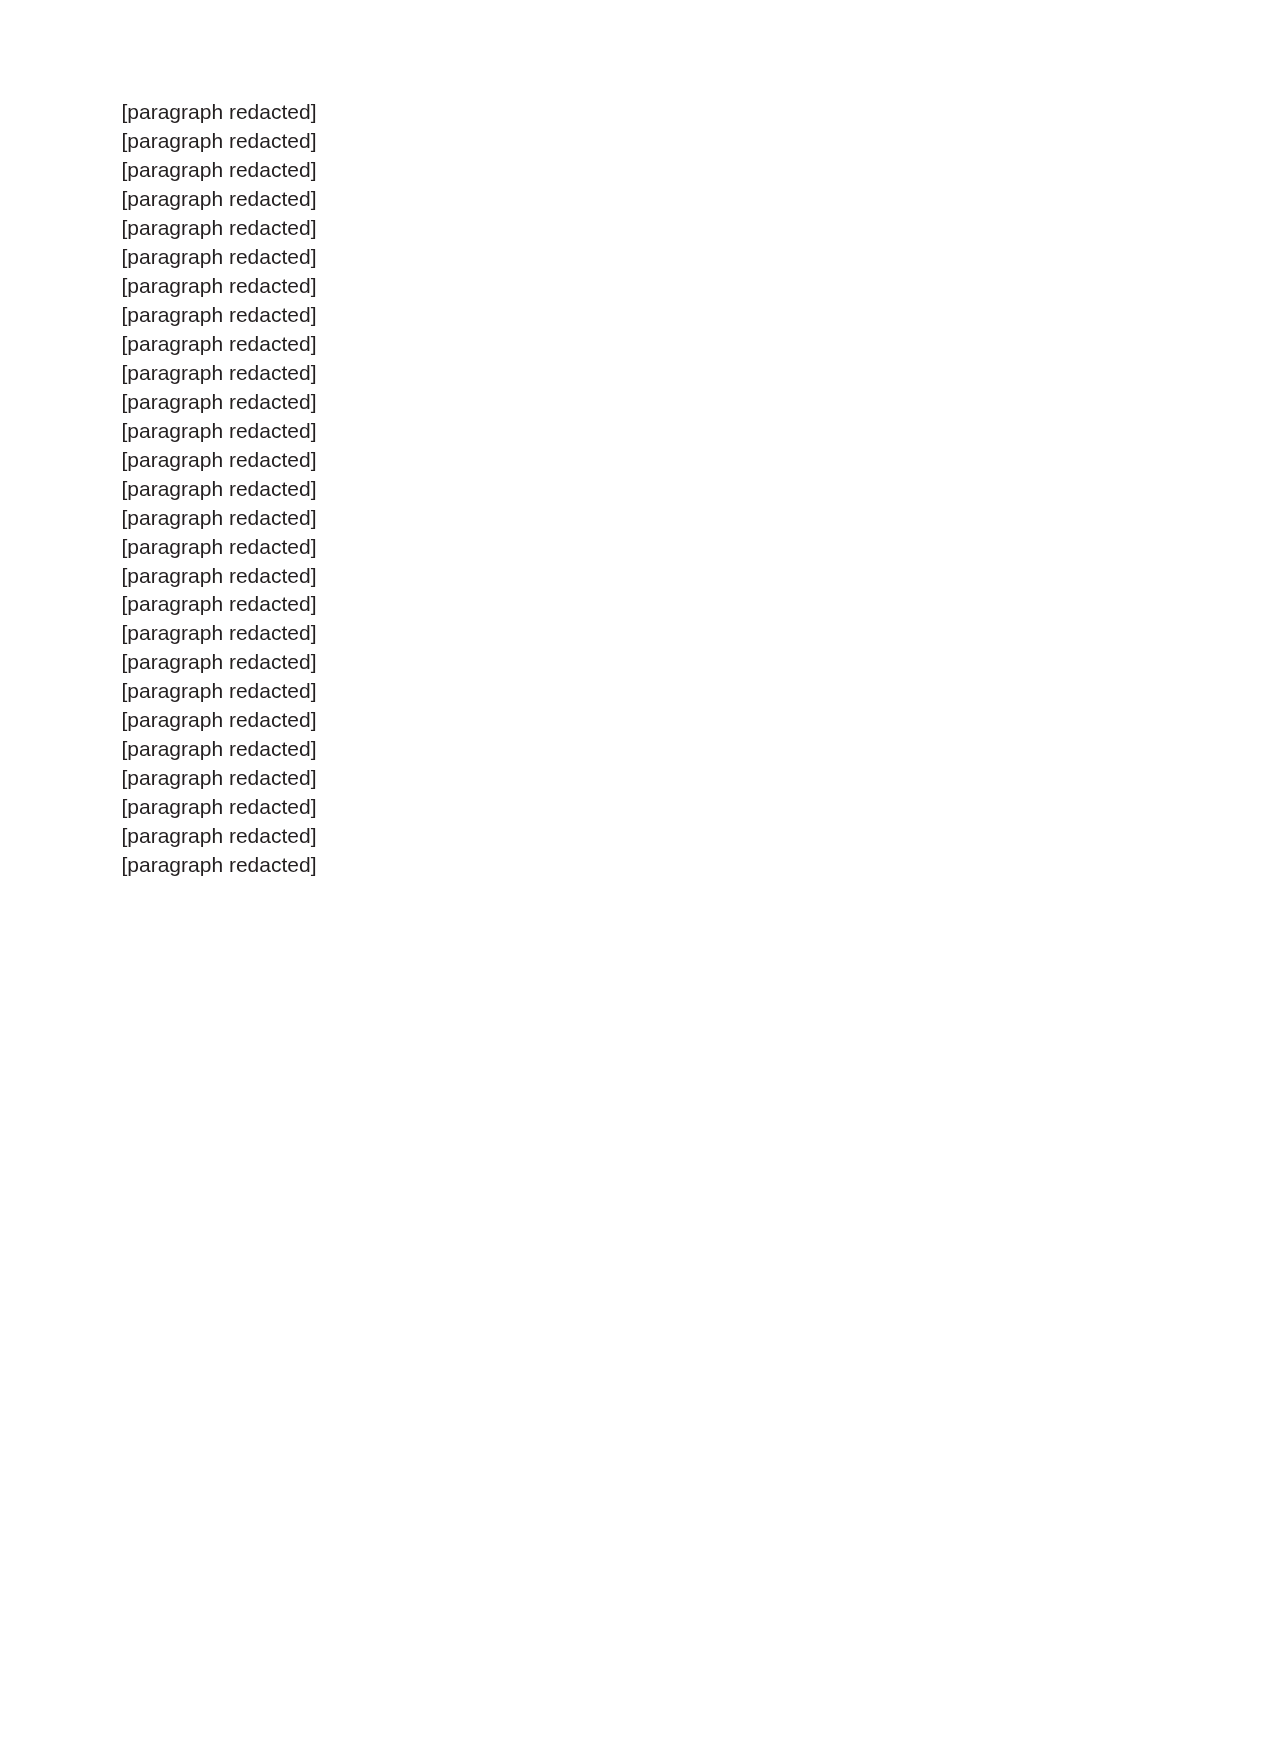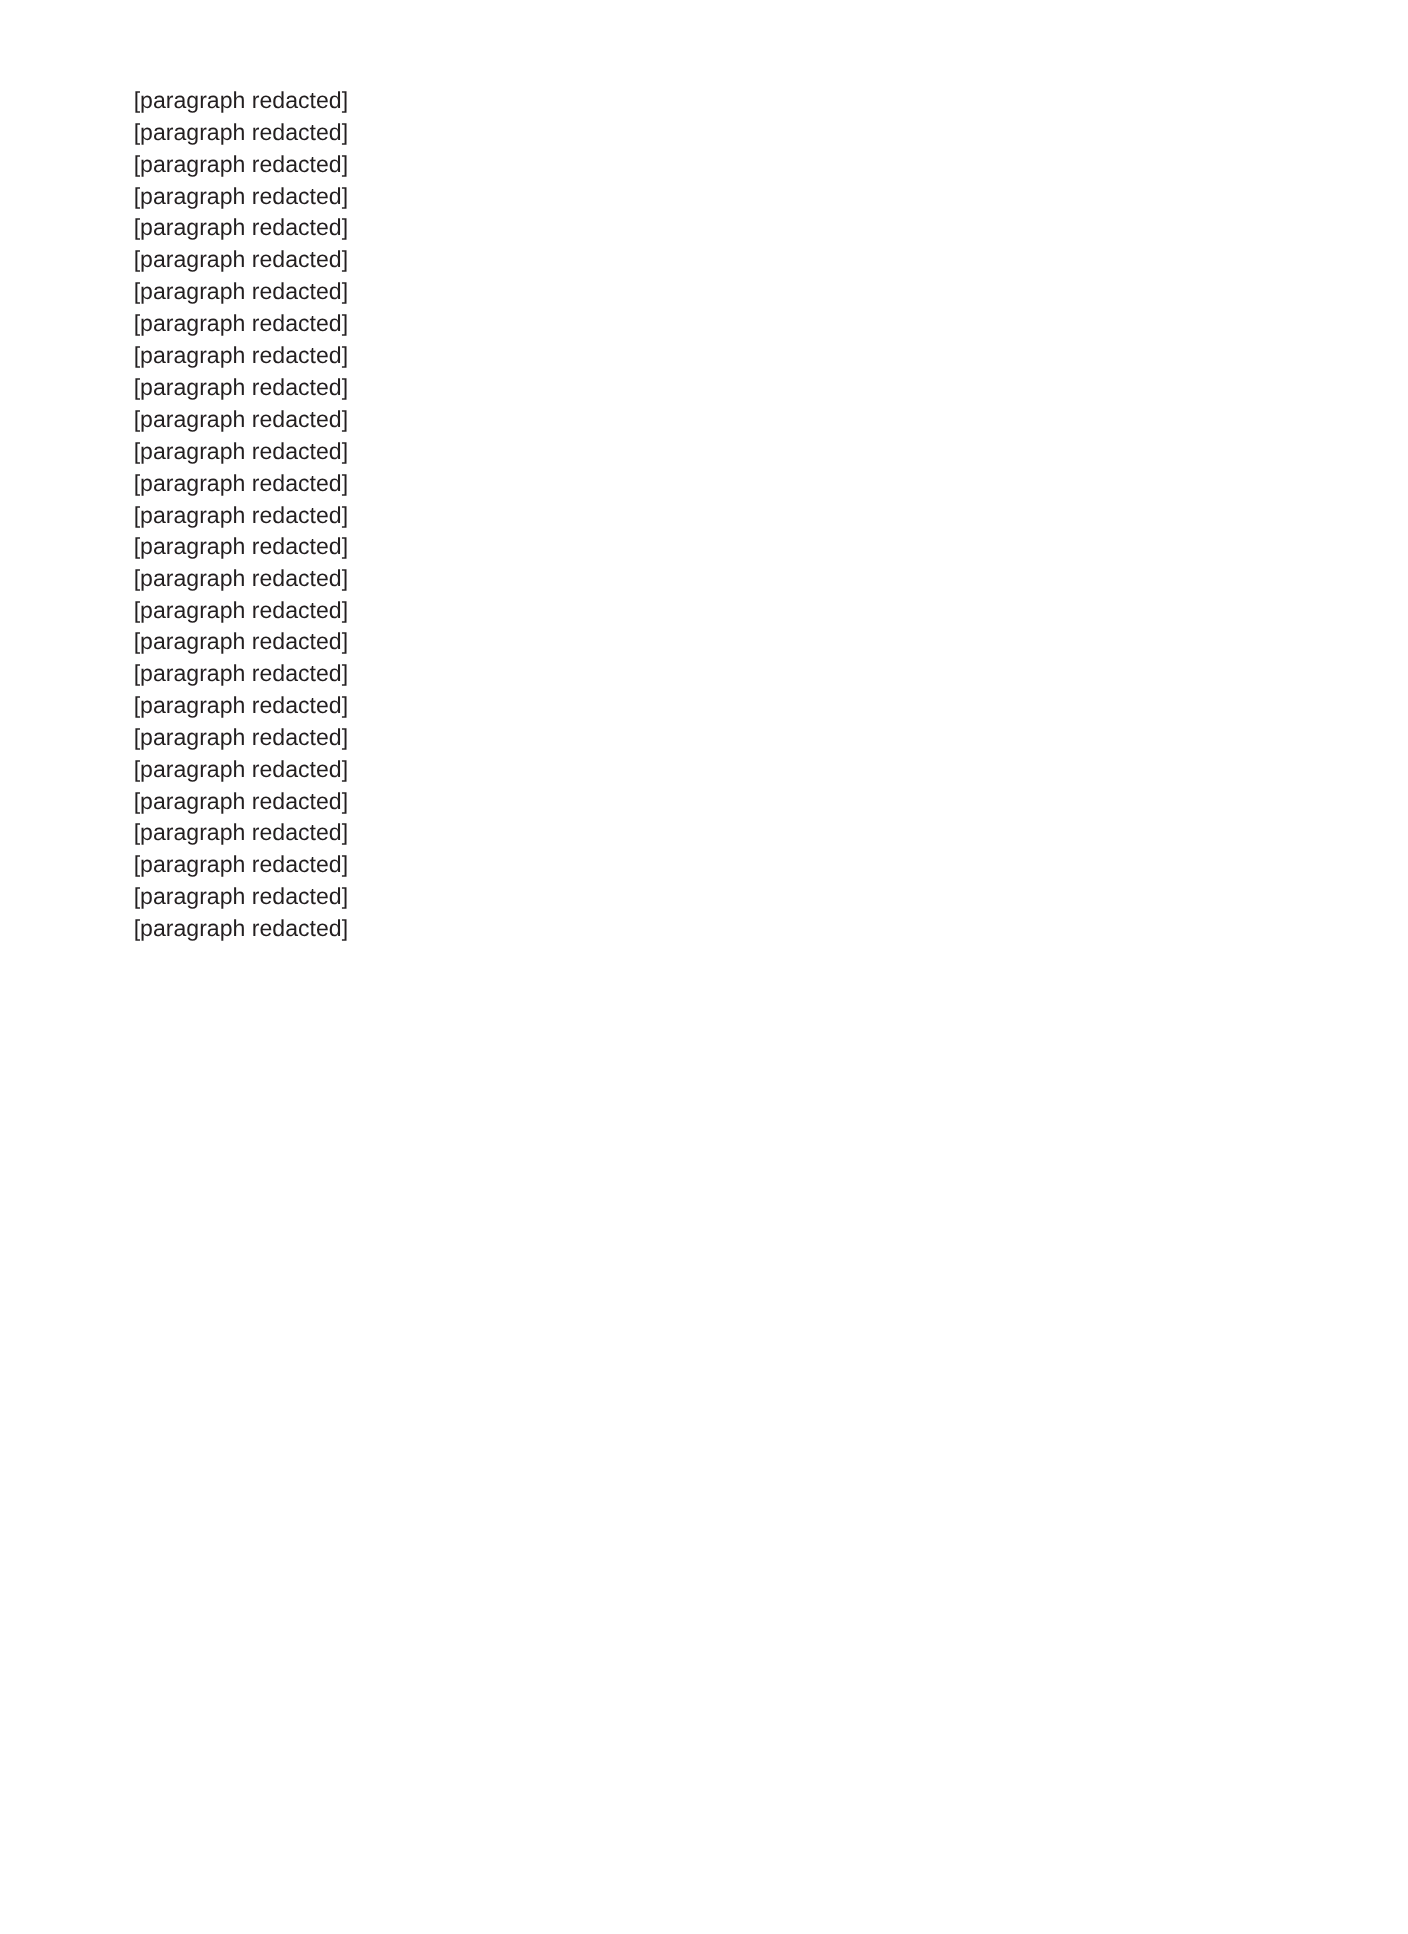--- a/index.html
+++ b/index.html
@@ -1,16 +1,16 @@
 <!DOCTYPE html>
 <html><head>
 <meta charset="utf-8">
 <style>
   body { margin:0; background:#fff; font-family:"Liberation Sans",sans-serif; }
-  .page { width:1129px; height:1758px; box-sizing:border-box; padding:78px 90px; color:#231f20; }
+  .page { width:1129px; height:1758px; box-sizing:border-box; padding:98px 90px; color:#231f20; }
   p { font-size:21px; line-height:1.38; margin:0; text-indent:1.5em; }
 </style>
 </head>
 <body>
 
 <div class="page">
   <div id="paragraphs">
       <p>[paragraph redacted]</p>
       <p>[paragraph redacted]</p>
       <p>[paragraph redacted]</p>

